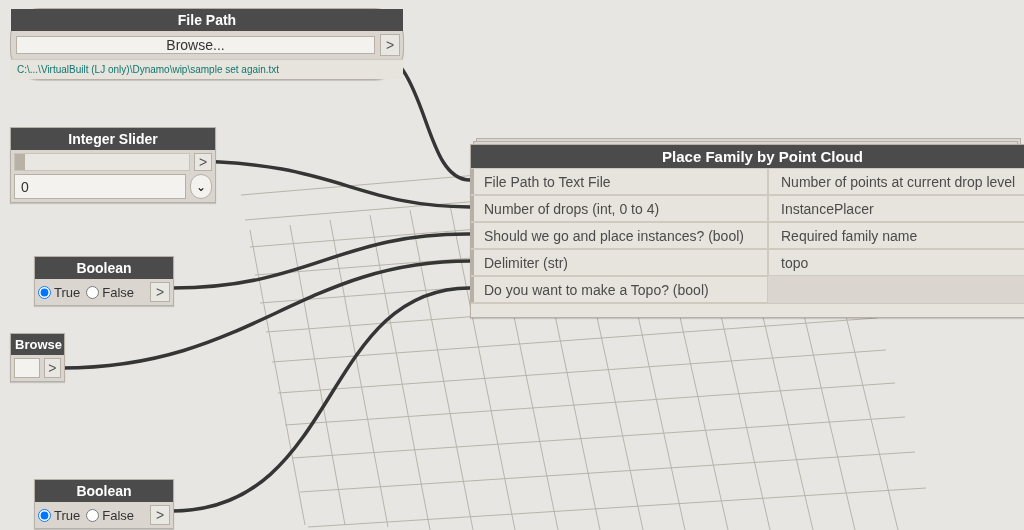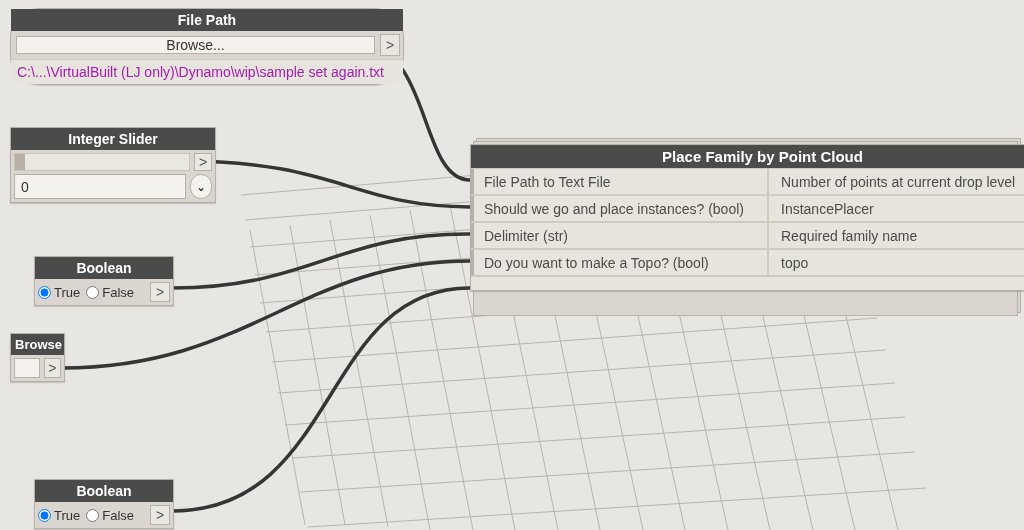--- a/index.html
+++ b/index.html
@@ -56,22 +56,22 @@
     margin: 5px;
     font-size: 14px;
     color: #333;
     display: flex;
     align-items: center;
     justify-content: center;
     cursor: pointer;
   }
   .filepath-body .out-port { margin: 3px 3px 3px 0; }
   .filepath-body .path {
-    font-size: 14px;
-    color: #a21caf;
+    font-size: 10px;
+    color: #0f766e;
     padding: 4px 6px;
     background: #e7e4dd;
     border-top: 1px solid #cfcabf;
   }
   
   .intslider-body .row1 {
     display: flex;
     height: 24px;
     padding: 3px;
   }
@@ -289,20 +289,21 @@
 </div>
 
 <div class="bignode-stack" style="left:476px; top:138px; width:545px; height:175px;"></div>
 <div class="bignode-stack" style="left:473px; top:141px; width:545px; height:175px;"></div>
 
 <div class="node" style="left:470px; top:144px; width:585px;">
   <div class="node-title bignode-title">Place Family by Point Cloud</div>
   <div class="ports-row">
     <div class="ports-col" style="width:297px;">
       <div class="port-cell input">File Path to Text File</div>
+      <div class="port-cell input">Number of drops (int, 0 to 4)</div>
       <div class="port-cell input">Should we go and place instances? (bool)</div>
       <div class="port-cell input">Delimiter (str)</div>
       <div class="port-cell input">Do you want to make a Topo? (bool)</div>
     </div>
     <div class="ports-col" style="flex:1;">
       <div class="port-cell">Number of points at current drop level</div>
       <div class="port-cell">InstancePlacer</div>
       <div class="port-cell">Required family name</div>
       <div class="port-cell">topo</div>
     </div>

